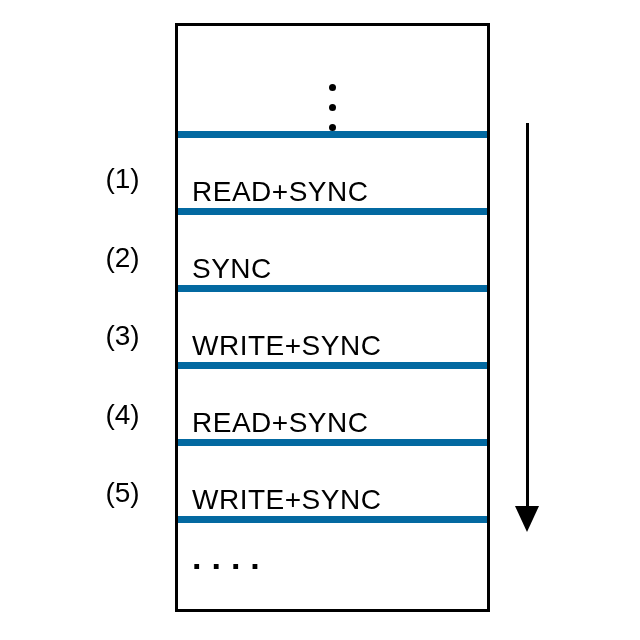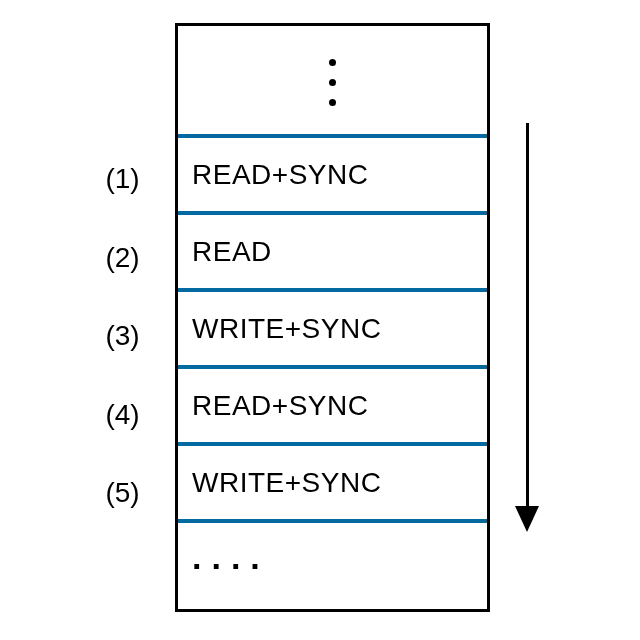--- a/index.html
+++ b/index.html
@@ -24,23 +24,23 @@
     width: 315px;
     height: 589px;
     border: 3px solid #000000;
     box-sizing: border-box;
     display: flex;
     flex-direction: column;
     background: #ffffff;
   }
   .cell {
     box-sizing: border-box;
-    border-bottom: 4px solid #0369a1;
+    border-bottom: 7px solid #0369a1;
     display: flex;
-    align-items: center;
+    align-items: flex-end;
     padding-left: 14px;
     font-size: 28px;
     letter-spacing: 0.5px;
     color: #000000;
   }
   .cell.top-cell {
     height: 112px;
     justify-content: center;
     padding-left: 0;
   }
@@ -134,21 +134,21 @@
         <div class="dot"></div>
         <div class="dot"></div>
         <div class="dot"></div>
       </div>
     </div>
 
     <div class="cell op-row">
       <span>READ+SYNC</span>
     </div>
     <div class="cell op-row">
-      <span>READ</span>
+      <span>SYNC</span>
     </div>
     <div class="cell op-row">
       <span>WRITE+SYNC</span>
     </div>
     <div class="cell op-row">
       <span>READ+SYNC</span>
     </div>
     <div class="cell op-row">
       <span>WRITE+SYNC</span>
     </div>

